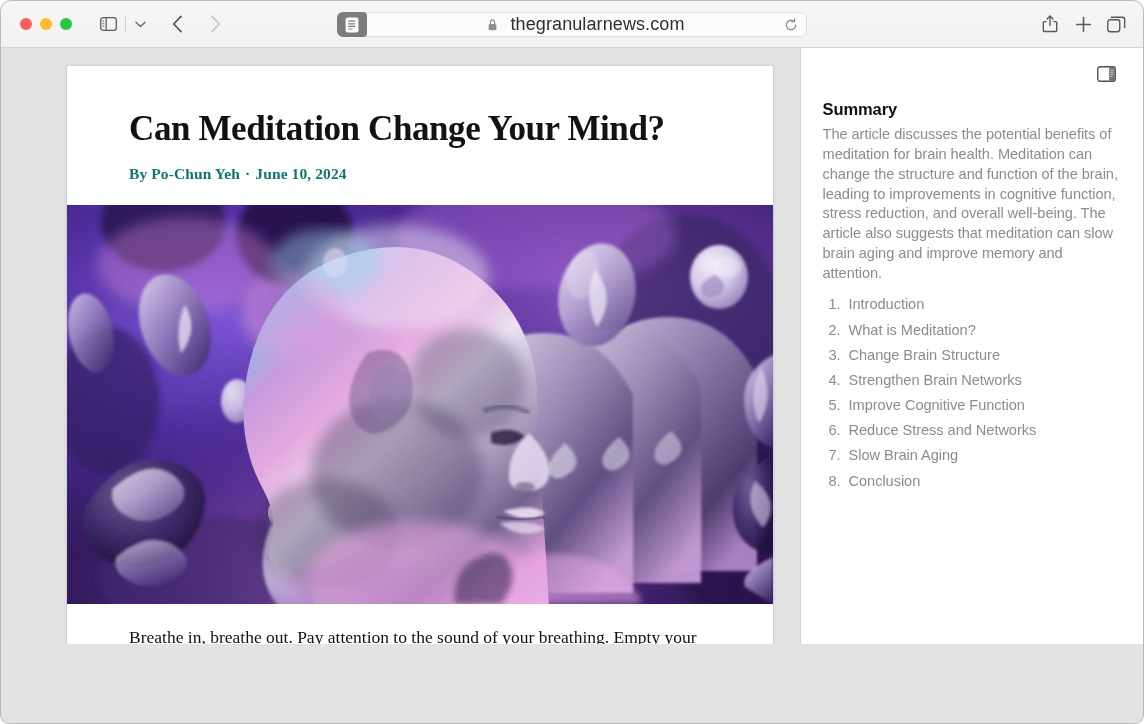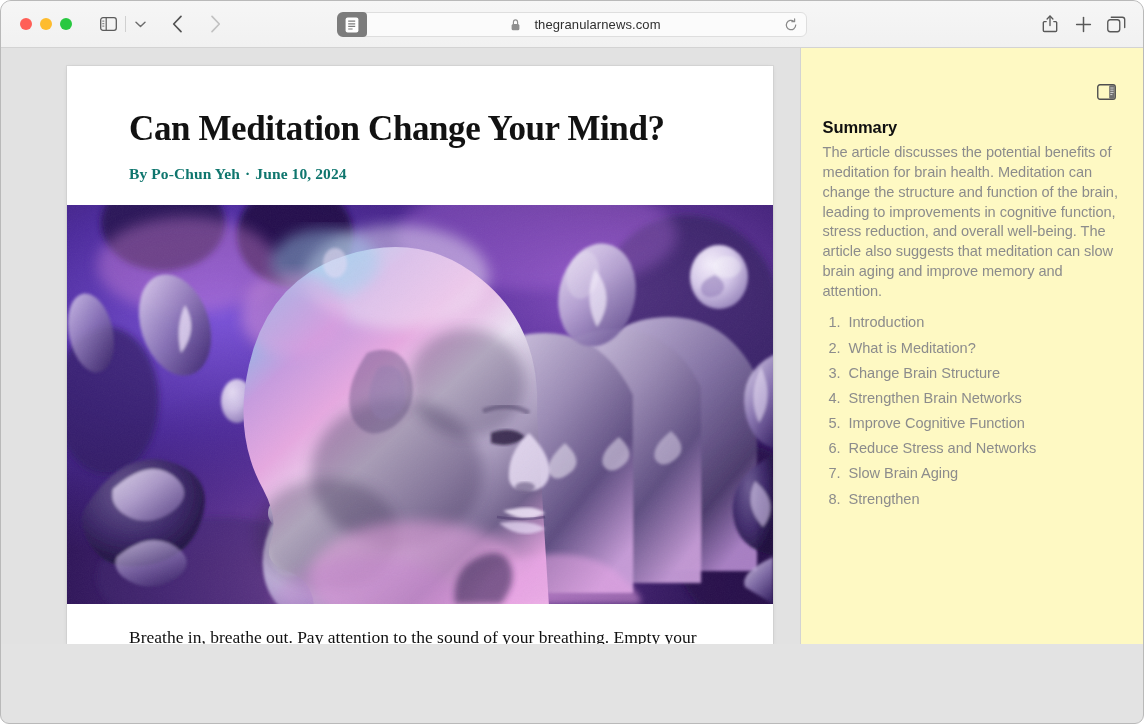--- a/index.html
+++ b/index.html
@@ -104,21 +104,21 @@
     display: flex;
     align-items: center;
     justify-content: center;
     position: relative;
     padding: 0 10px 0 14px;
   }
   #url-text-wrap {
     display: flex;
     align-items: center;
     gap: 14px;
-    font-size: 13px;
+    font-size: 18px;
     color: #2f2f2f;
     letter-spacing: 0.1px;
   }
   #reload-btn {
     position: absolute;
     right: 7px;
     top: 50%;
     transform: translateY(-50%);
     width: 16px; height: 16px;
     display: flex; align-items: center; justify-content: center;
@@ -205,23 +205,23 @@
     font-size: 17.5px;
     line-height: 1.52;
     color: #111111;
   }
 
   
   #reader-sidebar {
     position: relative;
     width: 344px;
     height: 100%;
-    background: #fef9c3;
+    background: #ffffff;
     border-left: 1px solid #d3d3d3;
-    padding: 18px 22px;
+    padding: 0 22px;
   }
 
   #sidebar-toggle-row {
     display: flex;
     justify-content: flex-end;
     padding-top: 14px;
     padding-right: 2px;
   }
   #sidebar-toggle {
     width: 26px; height: 24px;
@@ -642,20 +642,20 @@
         <li class="toc-item">
           <span class="toc-num">6.</span>
           <span class="toc-label">Reduce Stress and Networks</span>
         </li>
         <li class="toc-item">
           <span class="toc-num">7.</span>
           <span class="toc-label">Slow Brain Aging</span>
         </li>
         <li class="toc-item">
           <span class="toc-num">8.</span>
-          <span class="toc-label">Strengthen</span>
+          <span class="toc-label">Conclusion</span>
         </li>
       </ol>
 
     </div>
 
   </div>
 </div>
 
 </body></html>

